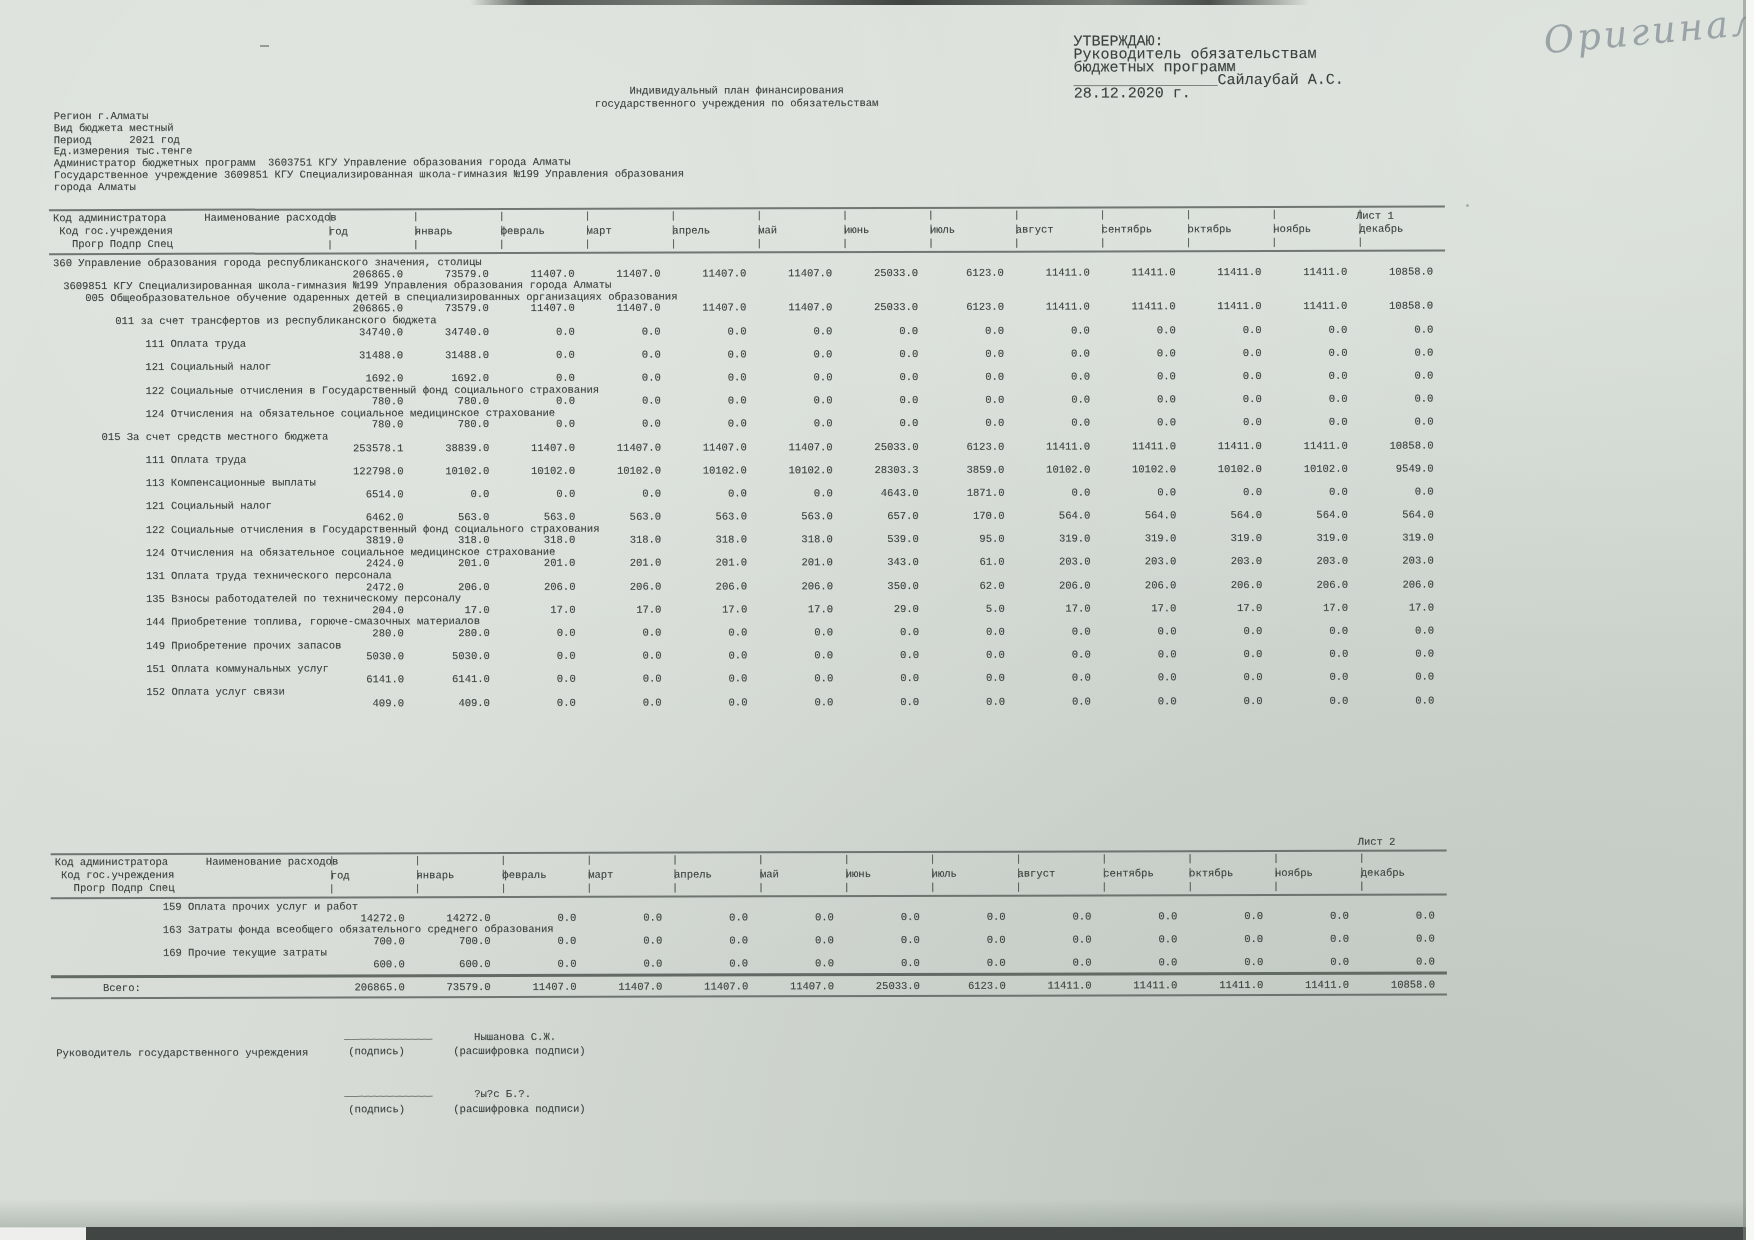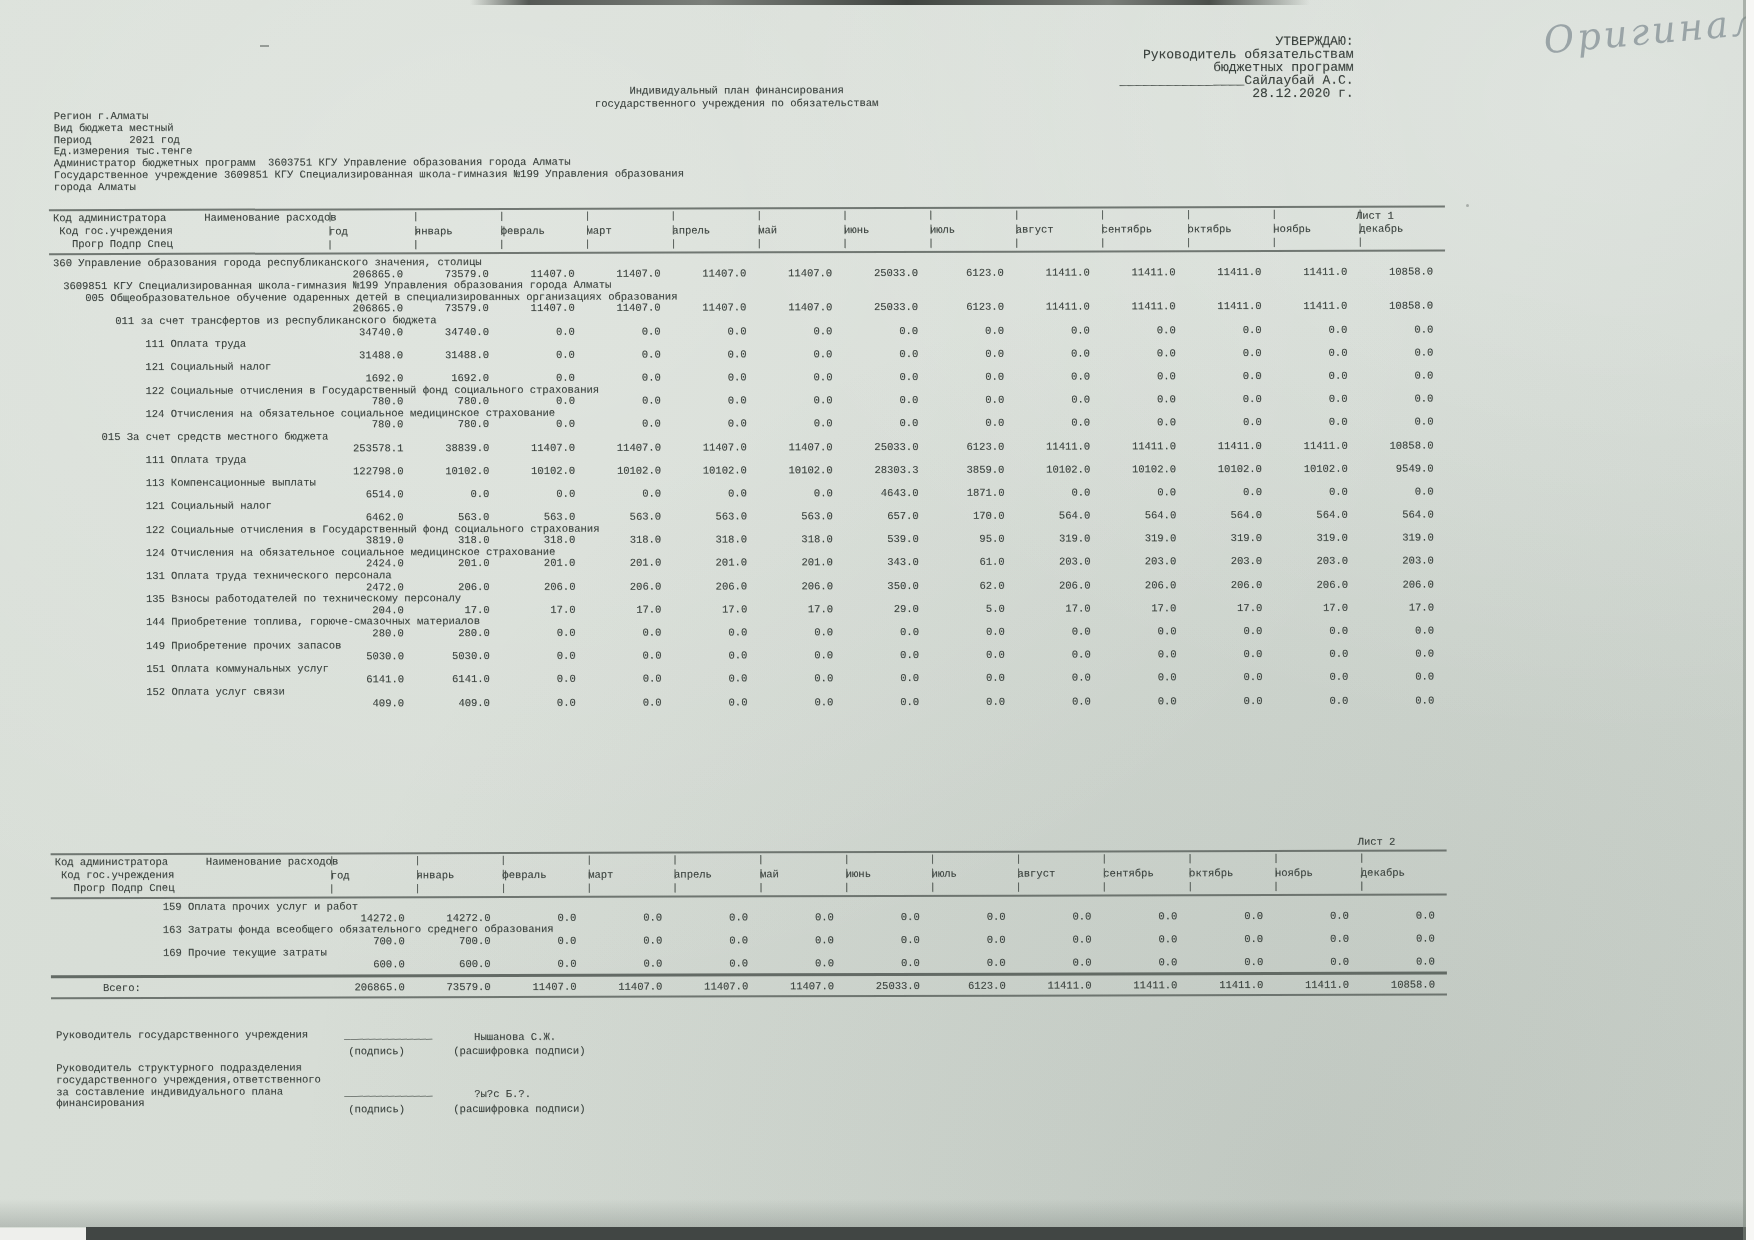--- a/index.html
+++ b/index.html
@@ -18,22 +18,22 @@
   .scan::before {
     content:""; position:absolute; inset:0; pointer-events:none;
     background:
       radial-gradient(ellipse at 28% 18%, rgba(255,255,255,0.22), transparent 55%),
       radial-gradient(ellipse at 92% 8%,  rgba(255,255,255,0.28), transparent 40%),
       radial-gradient(ellipse at 75% 95%, rgba(95,105,99,0.14), transparent 55%);
   }
   .content { position:absolute; inset:0; transform:rotate(-0.15deg); }
 
   
-  .approval { position:absolute; top:36px; left:1075px; width:280px; text-align:right;
-              font-size:13px; line-height:13px; }
+  .approval { position:absolute; top:36px; left:1075px; width:280px; text-align:left;
+              font-size:15px; line-height:13px; }
   .handwritten {
     position:absolute; top:12px; left:1545px; width:210px;
     font-family:"DejaVu Serif",serif; font-style:italic; font-weight:400;
     font-size:37px; letter-spacing:3px; color:rgba(134,146,151,0.78);
     transform:rotate(-5deg); text-shadow:none;
   }
   .doc-title { position:absolute; top:84px; left:438px; width:600px; text-align:center;
                font-size:10.5px; line-height:13px; }
   .meta { position:absolute; top:109px; left:55px; font-size:10.5px; line-height:11.8px; }
   .meta div { white-space:pre; }
@@ -66,21 +66,21 @@
 
   .total-row { position:relative; padding:4px 0 3px 0; }
   .total-label { position:absolute; left:52px; top:4px; }
   #total-values .entry-values { margin-left:280px; }
   .sp8 { height:3px; }
 
   
   .sigs { position:absolute; left:55px; top:1028px; width:760px; height:100px;
           font-size:10.5px; line-height:11.8px; }
   .sigs .abs { position:absolute; white-space:nowrap; }
-  #sig-role1 { left:0; top:0; }
+  #sig-role1 { left:0; top:18px; }
   #sig-blank1 { left:288px; top:1px; letter-spacing:0; }
   #sig-name1 { left:418px; top:3px; }
   #sig-cap1a { left:292px; top:17px; }
   #sig-cap1b { left:397px; top:17px; }
   #sig-role2 { left:0; top:33px; }
   #sig-blank2 { left:288px; top:58px; }
   #sig-name2 { left:418px; top:60px; }
   #sig-cap2a { left:292px; top:75px; }
   #sig-cap2b { left:397px; top:75px; }
 
@@ -666,26 +666,20 @@
       </div>
       <div class="hrule"></div>
     </div>
 
     <div class="sigs">
       <div class="abs" id="sig-role1">Руководитель государственного учреждения</div>
       <div class="abs" id="sig-blank1">______________</div>
       <div class="abs" id="sig-name1">Нышанова С.Ж.</div>
       <div class="abs" id="sig-cap1a">(подпись)</div>
       <div class="abs" id="sig-cap1b">(расшифровка подписи)</div>
-      <div class="abs" id="sig-role2">
-          <div>Руководитель структурного подразделения</div>
-          <div>государственного учреждения,ответственного</div>
-          <div>за составление индивидуального плана</div>
-          <div>финансирования</div>
-        </div>
       <div class="abs" id="sig-blank2">______________</div>
       <div class="abs" id="sig-name2">?ы?с Б.?.</div>
       <div class="abs" id="sig-cap2a">(подпись)</div>
       <div class="abs" id="sig-cap2b">(расшифровка подписи)</div>
     </div>
 
   </div>
 
   <div class="edge-top"></div>
   <div class="bottom-shade"></div>

